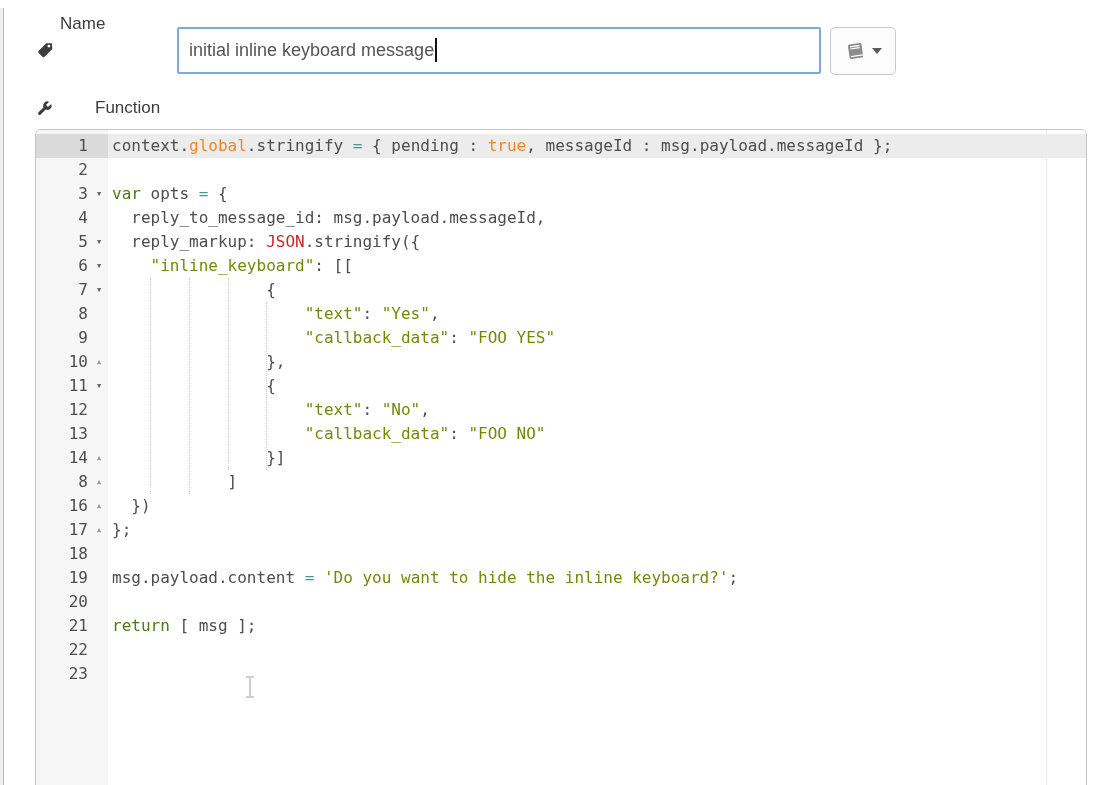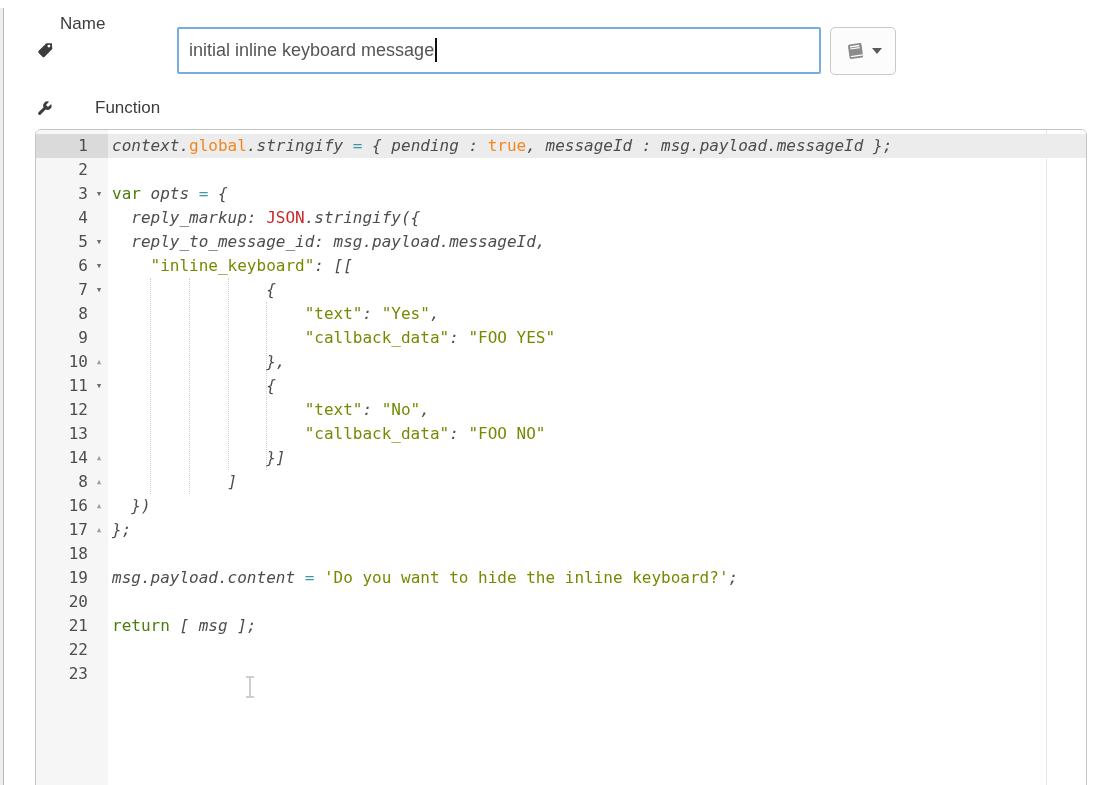--- a/index.html
+++ b/index.html
@@ -50,21 +50,21 @@
   .guide-c8  { left:81px;  top:148px; height:216px; }
   .guide-c12 { left:120px; top:148px; height:192px; }
   .guide-c16 { left:158px; top:172px; height:168px; }
   .print-margin { position:absolute; left:938px; top:0; bottom:0; width:0;
                   border-left:1px solid #e8e8e8; z-index:0; }
   .code-lines { position:absolute; left:0; top:0; right:0; padding-top:4px; z-index:1; }
   .c-row { height:24px; line-height:24px; white-space:pre;
            font-family:"DejaVu Sans Mono", monospace; font-size:16px; color:#4d4d4c;
            padding-left:4px; }
   .c-row.c-active { background:#ececec; }
-  .tok-d  { color:#4d4d4c;font-style:italic; }
+  .tok-d  { color:#4d4d4c; }
   .tok-k  { color:#4d7c0f; }
   .tok-o  { color:#f5871f; }
   .tok-r  { color:#c82829; }
   .tok-s  { color:#718c00; }
   .tok-op { color:#3e999f; }
 
   
   .ibeam { position:absolute; left:244px; top:676px; width:12px; height:22px; z-index:5; }
   .ibeam .v { position:absolute; left:5px; top:2px; width:2px; height:18px; background:#cfcfcf; }
   .ibeam .h { position:absolute; left:2px; width:8px; height:2px; background:#cfcfcf; }
@@ -189,22 +189,22 @@
   <div class="code">
     <div class="guide guide-c4"></div>
     <div class="guide guide-c8"></div>
     <div class="guide guide-c12"></div>
     <div class="guide guide-c16"></div>
     <div class="print-margin"></div>
     <div class="code-lines">
         <div class="c-row c-active"><span class="tok-d">context.</span><span class="tok-o">global</span><span class="tok-d">.stringify </span><span class="tok-op">=</span><span class="tok-d"> { pending : </span><span class="tok-o">true</span><span class="tok-d">, messageId : msg.payload.messageId };</span></div>
         <div class="c-row"></div>
         <div class="c-row"><span class="tok-k">var</span><span class="tok-d"> opts </span><span class="tok-op">=</span><span class="tok-d"> {</span></div>
+        <div class="c-row"><span class="tok-d">  reply_to_message_id: msg.payload.messageId,</span></div>
         <div class="c-row"><span class="tok-d">  reply_markup: </span><span class="tok-r">JSON</span><span class="tok-d">.stringify({</span></div>
-        <div class="c-row"><span class="tok-d">  reply_to_message_id: msg.payload.messageId,</span></div>
         <div class="c-row"><span class="tok-d">    </span><span class="tok-s">"inline_keyboard"</span><span class="tok-d">: [[</span></div>
         <div class="c-row"><span class="tok-d">                {</span></div>
         <div class="c-row"><span class="tok-d">                    </span><span class="tok-s">"text"</span><span class="tok-d">: </span><span class="tok-s">"Yes"</span><span class="tok-d">,</span></div>
         <div class="c-row"><span class="tok-d">                    </span><span class="tok-s">"callback_data"</span><span class="tok-d">: </span><span class="tok-s">"FOO YES"</span></div>
         <div class="c-row"><span class="tok-d">                },</span></div>
         <div class="c-row"><span class="tok-d">                {</span></div>
         <div class="c-row"><span class="tok-d">                    </span><span class="tok-s">"text"</span><span class="tok-d">: </span><span class="tok-s">"No"</span><span class="tok-d">,</span></div>
         <div class="c-row"><span class="tok-d">                    </span><span class="tok-s">"callback_data"</span><span class="tok-d">: </span><span class="tok-s">"FOO NO"</span></div>
         <div class="c-row"><span class="tok-d">                }]</span></div>
         <div class="c-row"><span class="tok-d">            ]</span></div>

